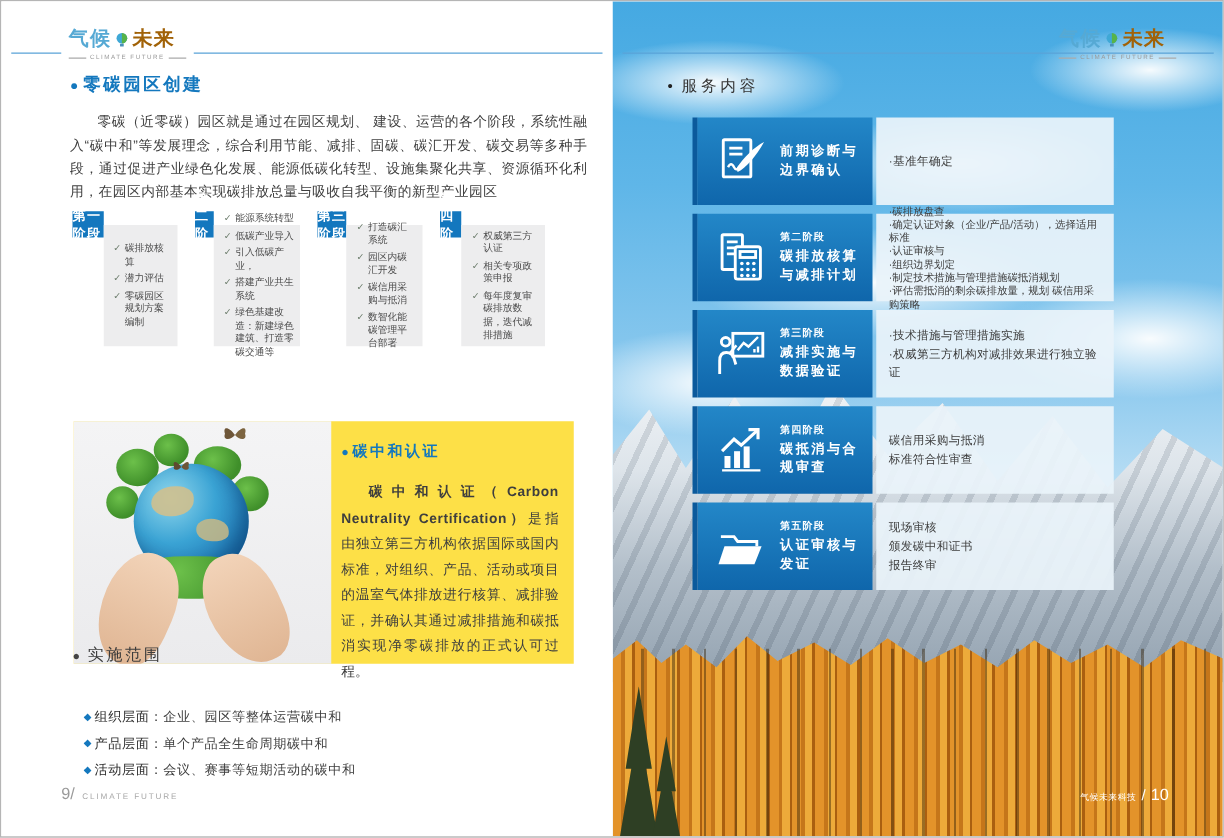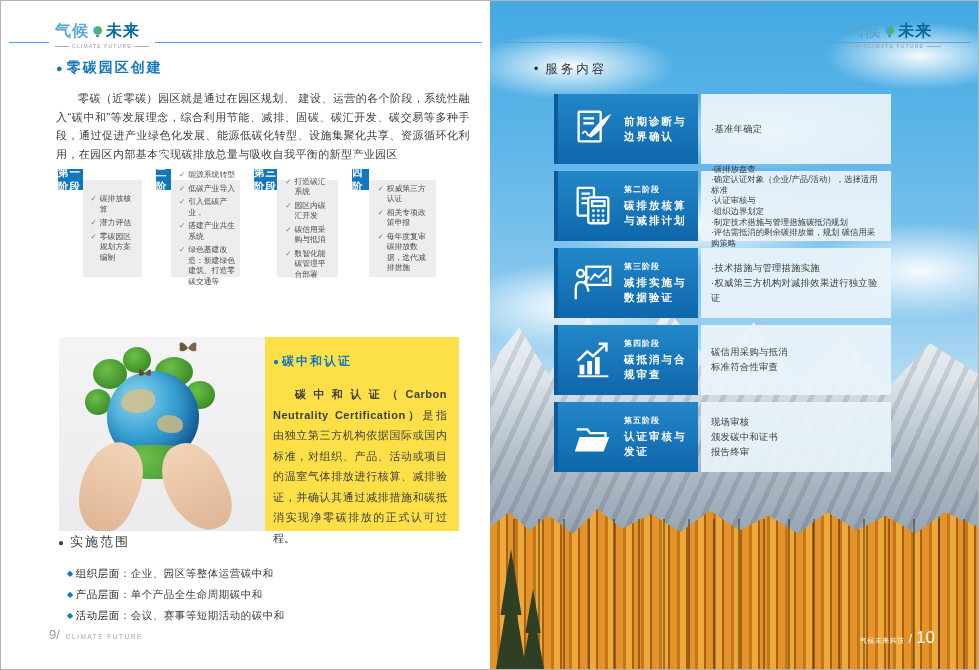--- a/index.html
+++ b/index.html
@@ -7,21 +7,21 @@
   .canvas { position:relative; width:979px; height:670px; background:#fff; border:1px solid #b5b5b5; overflow:hidden; margin:0 auto; }
 
   
   .page-left  { position:absolute; left:0; top:0; width:489px; height:668px; background:#fff; }
   .page-right { position:absolute; left:489px; top:0; width:489px; height:668px; overflow:hidden; }
 
   
   .logo { position:absolute; display:flex; flex-direction:column; align-items:flex-start; z-index:5; }
   .logo-row { display:flex; align-items:center; gap:2px; }
   .logo-qi { font-size:16px; font-weight:bold; color:#56a9d4; letter-spacing:1px; }
-  .logo-wei { font-size:16px; font-weight:bold; color:#0369a1; letter-spacing:1px; }
+  .logo-wei { font-size:16px; font-weight:bold; color:#a16207; letter-spacing:1px; }
   .logo-bulb { width:13px; height:13px; }
   .logo-sub { display:flex; align-items:center; gap:3px; margin-top:1px; }
   .logo-sub .dash { width:14px; height:1px; background:#aaa; }
   .logo-sub .sub-text { font-size:5px; color:#999; letter-spacing:1.2px; }
   .logo-left { left:48px; top:20px; background:#fff; padding:0 6px; }
   .logo-right { right:38px; top:20px; }
 
   .hr-line { position:absolute; top:41px; height:1px; background:#5aa3d8; }
   .hr-line-left { left:8px; width:473px; z-index:1; }
   .hr-line-right { left:8px; width:473px; z-index:1; }
@@ -50,21 +50,21 @@
   .hand-l { left:22px; top:104px; width:58px; height:92px; transform:rotate(24deg); }
   .hand-r { left:108px; top:104px; width:58px; height:92px; transform:rotate(-24deg); }
   .butterfly { position:absolute; }
 
   .cert-text { position:absolute; left:214px; top:16px; width:174px; }
   .cert-title { font-size:12px; font-weight:bold; color:#1478be; letter-spacing:2px; }
   .cert-title .blt { font-size:10px; margin-right:1px; }
   .cert-body { margin-top:14px; font-size:11px; color:#3e3e3e; line-height:20.5px; text-align:justify; text-indent:2em; }
   .cert-body .lead { font-weight:bold; letter-spacing:0.5px; }
 
-  .scope-title { position:absolute; left:57px; top:532px; font-size:13px; color:#3c3c3c; letter-spacing:2px; }
+  .scope-title { position:absolute; left:57px; top:514px; font-size:13px; color:#3c3c3c; letter-spacing:2px; }
   .scope-title .blt { font-size:10px; margin-right:4px; color:#444; }
   .scope-items { position:absolute; left:66px; top:566px; display:flex; flex-direction:column; gap:7px; }
   .scope-item { font-size:10.5px; color:#3e3e3e; letter-spacing:0.5px; }
   .scope-item .dia { color:#1478be; font-size:8px; margin-right:2px; vertical-align:1px; }
   .scope-item .lbl { font-weight:normal; color:#2b2b2b;margin-top:36px; }
 
   .footer-left { position:absolute; left:48px; top:626px; display:flex; align-items:baseline; gap:6px; }
   .footer-left .pg { font-size:13px; color:#9a9a9a; }
   .footer-left .ft { font-size:6.5px; color:#a8a8a8; letter-spacing:1.5px; }
 
@@ -95,21 +95,21 @@
   .svc-labels { position:absolute; left:66px; top:0; height:70px; width:76px; display:flex; flex-direction:column; justify-content:center; }
   .svc-stage { font-size:8px; font-weight:bold; color:#fff; letter-spacing:1px; margin-bottom:3px; }
   .svc-name { font-size:10.5px; font-weight:bold; color:#fff; letter-spacing:2px; line-height:15px; }
   .svc-panel { margin-left:3px; width:190px; background:rgba(234,243,250,0.93); padding:6px 10px; display:flex; flex-direction:column; justify-content:center; }
   .svc-line { font-size:9.3px; color:#3d3d3d; line-height:15px; letter-spacing:0.3px; }
   .svc-panel.dense .svc-line { font-size:8.4px; line-height:10.6px; letter-spacing:0; }
 
   .footer-right { position:absolute; right:44px; top:627px; z-index:5; display:flex; align-items:baseline; gap:4px; color:#fff; }
   .footer-right .ft { font-size:7px; letter-spacing:0.5px; }
   .footer-right .sep { font-size:12px; }
-  .footer-right .pg { font-size:17px; }
+  .footer-right .pg { font-size:13px; }
 </style>
 </head>
 <body>
 
 <div class="canvas">
 
   <div class="page-left">
     <div class="hr-line hr-line-left"></div>
     <div class="logo logo-left">
       <div class="logo-row">

